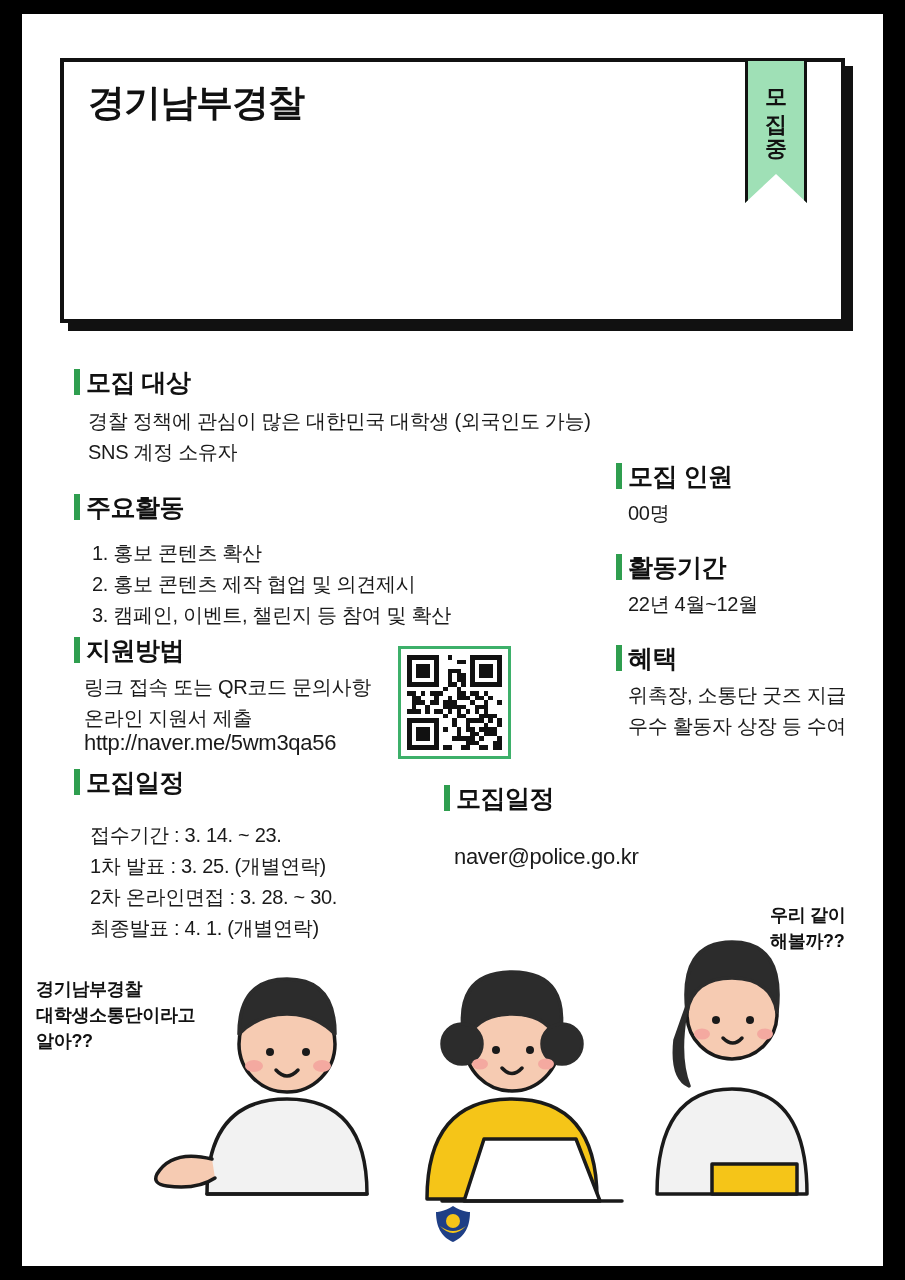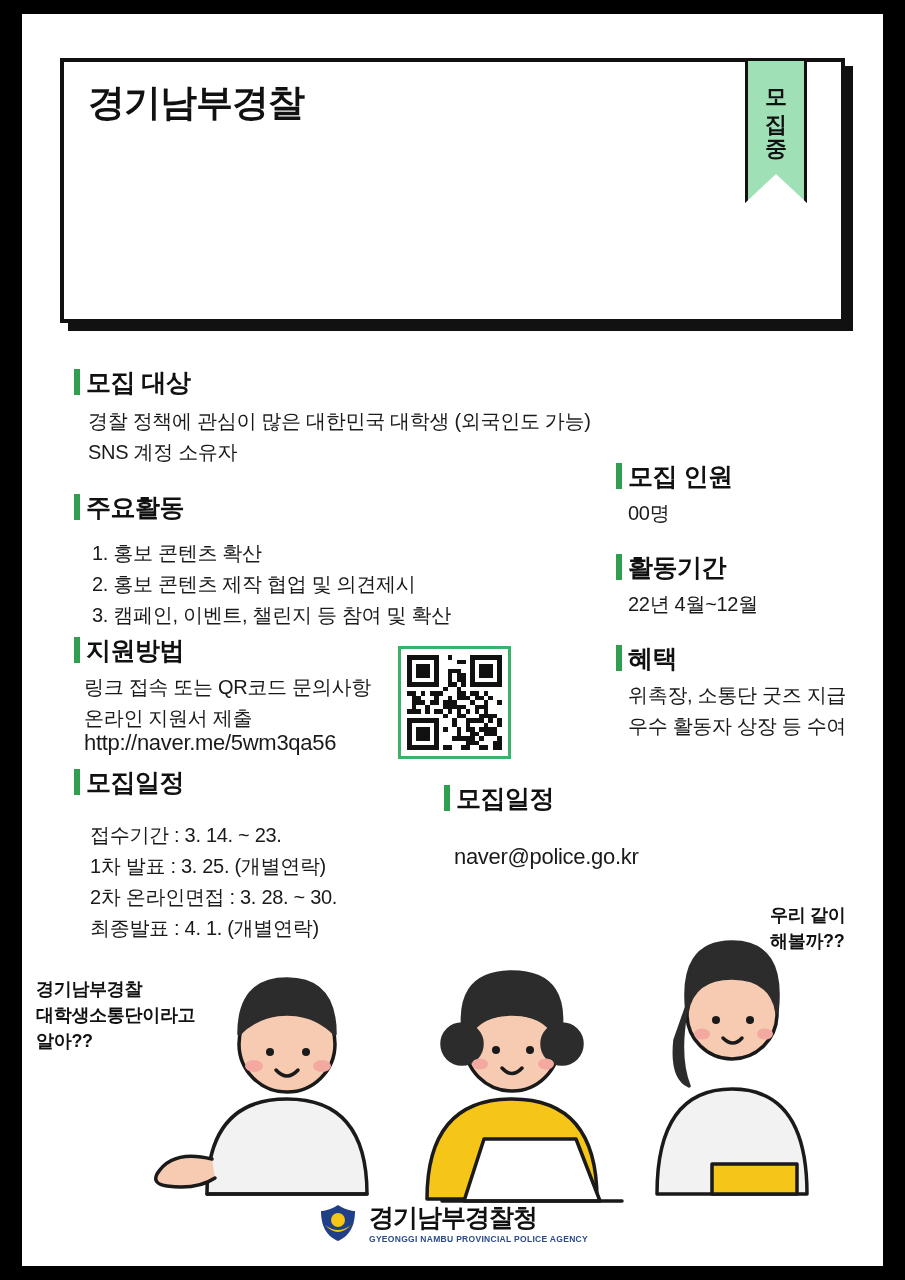--- a/index.html
+++ b/index.html
@@ -741,20 +741,16 @@
     </div>
 
     <div class="footer">
       <div class="emblem">
         <svg viewBox="0 0 42 40" width="42" height="40" xmlns="http://www.w3.org/2000/svg">
           <path d="M21 2 C12 8 4 8 4 8 c0 18 8 26 17 30 c9 -4 17 -12 17 -30 c0 0 -8 0 -17 -6 Z" fill="#1f3f86"></path>
           <circle cx="21" cy="17" r="7" fill="#f5c518"></circle>
           <path d="M8 22 q13 10 26 0 q-13 14 -26 0 Z" fill="#f5c518"></path>
         </svg>
       </div>
-      <div class="footer-texts">
-        <div class="footer-kr">경기남부경찰청</div>
-        <div class="footer-en">GYEONGGI NAMBU PROVINCIAL POLICE AGENCY</div>
-      </div>
     </div>
 
   </div>
 </div>
 
 </body></html>

